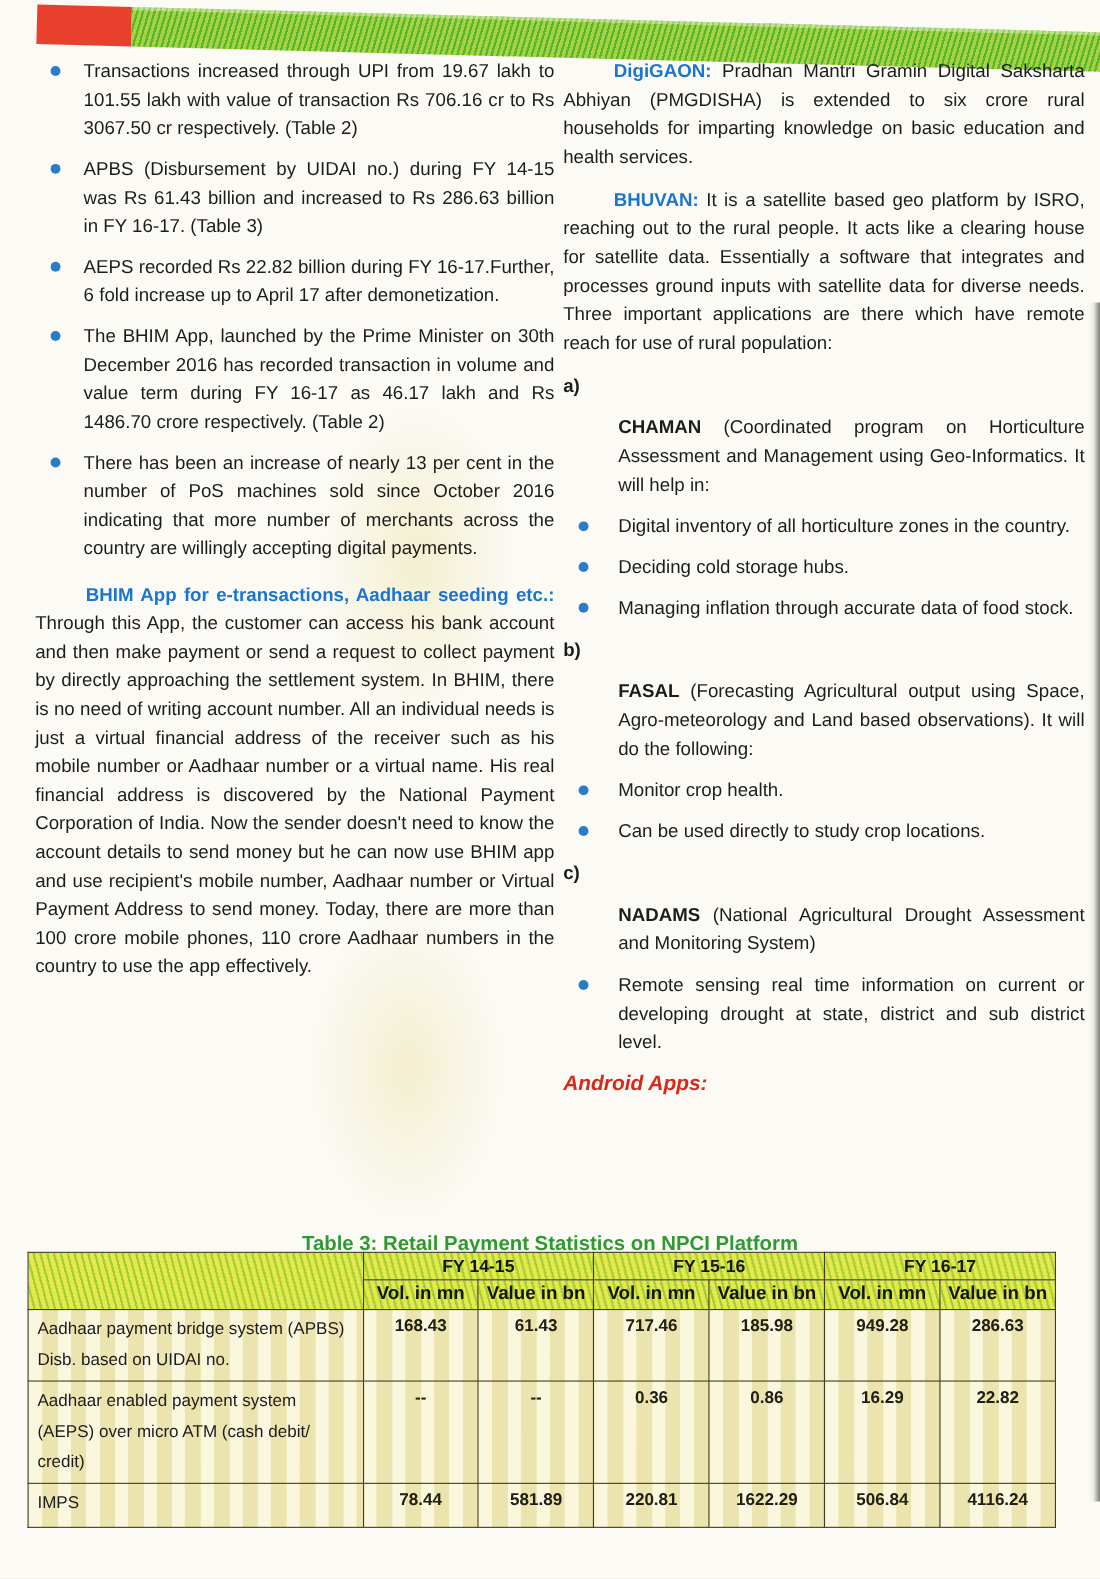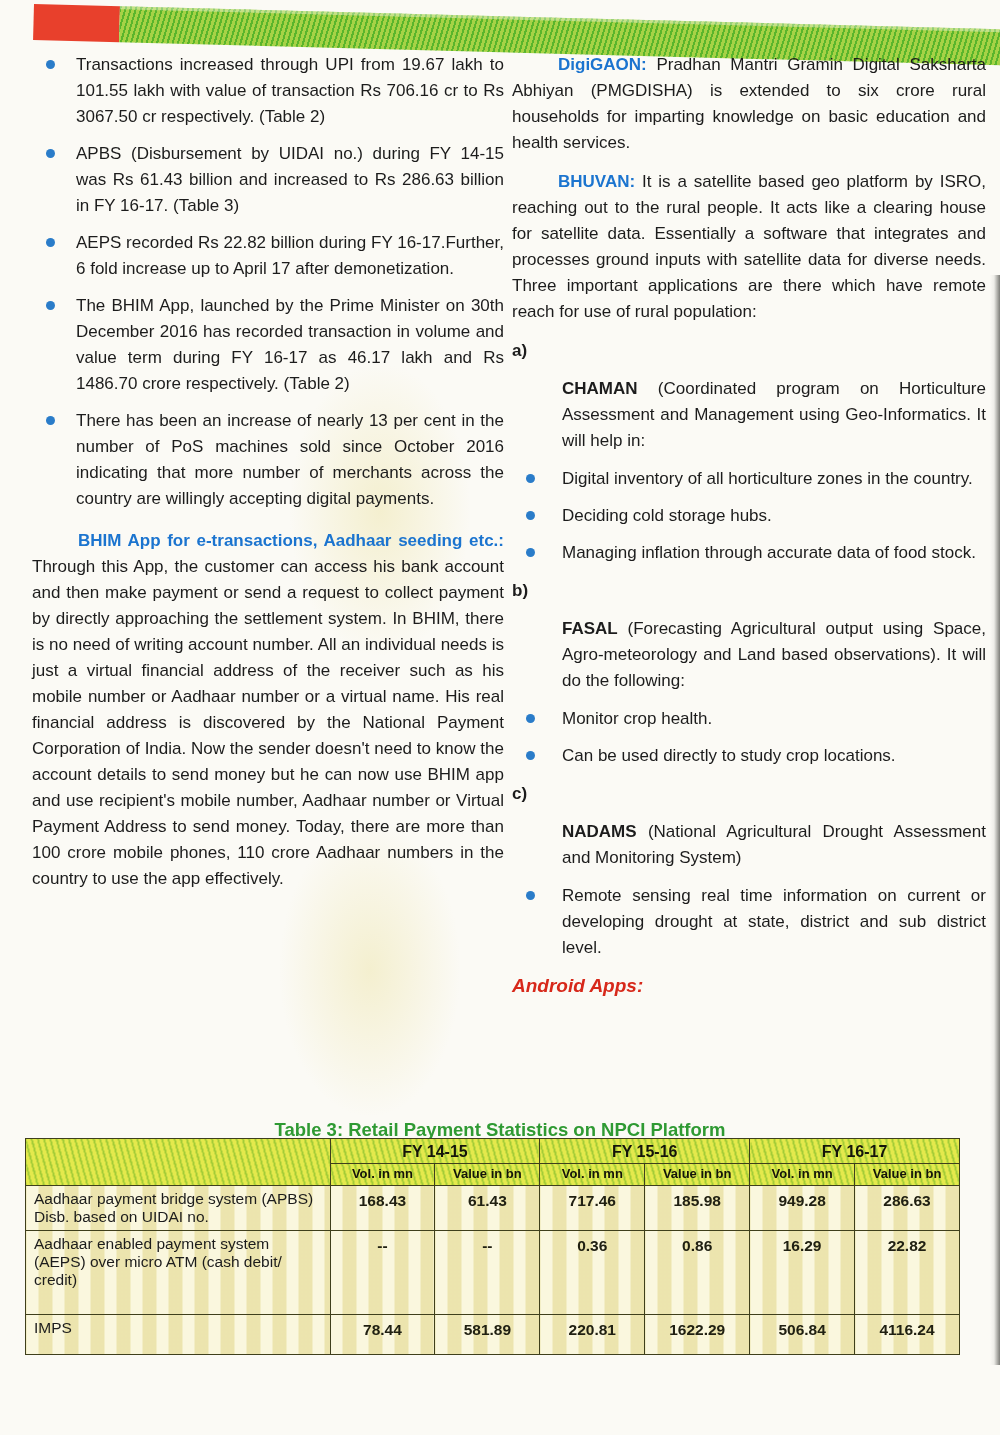--- a/index.html
+++ b/index.html
@@ -54,26 +54,26 @@
   
   .table-title { position:absolute; top:1119px; left:0; width:100%; text-align:center;
     color:#2f9a33; font-weight:bold; font-size:18.5px; z-index:2; }
   .npci-table { position:absolute; left:25px; top:1138px; width:935px; z-index:2;
     border-collapse:collapse; font-size:15.5px; }
   .npci-table td { border:1.6px solid #3f3f1c; vertical-align:top; padding:3px 6px; }
   .hatch {
     background:repeating-linear-gradient(75deg, #e4e94c 0 4px, #a3cc37 4px 6px);
   }
   .npci-table .h1 td { text-align:center; font-weight:bold; font-size:16px; padding:4px 4px 2px; color:#14140a; }
-  .npci-table .h2 td { text-align:center; font-weight:bold; font-size:13px; padding:2px 2px 4px; color:#14140a; }
+  .npci-table .h2 td { text-align:center; font-weight:bold; font-size:17px; padding:2px 2px 4px; color:#14140a; }
   .cell-body {
     background:#f6f1c2;
     background-image:repeating-linear-gradient(90deg, rgba(255,255,255,0.45) 0 12px, rgba(223,213,150,0.45) 12px 26px);
   }
-  .npci-table .lbl { text-align:left; padding:4px 8px; line-height:18px; }
+  .npci-table .lbl { text-align:left; padding:4px 8px; line-height:28px; }
   .npci-table .val { text-align:center; font-weight:bold; color:#202012; padding-top:6px; }
 
   
   .footer { position:absolute; left:0; top:1432px; width:827px; height:60px; z-index:3; }
   .page-circle {
     position:absolute; left:4px; top:6px; width:42px; height:40px; border-radius:50%;
     border:2.5px solid #5a5a20;
     background:repeating-linear-gradient(115deg, #eef45e 0 3px, #bfe03c 3px 6px);
     display:flex; align-items:center; justify-content:center;
     font-weight:bold; font-size:18px; color:#1c1c10;

